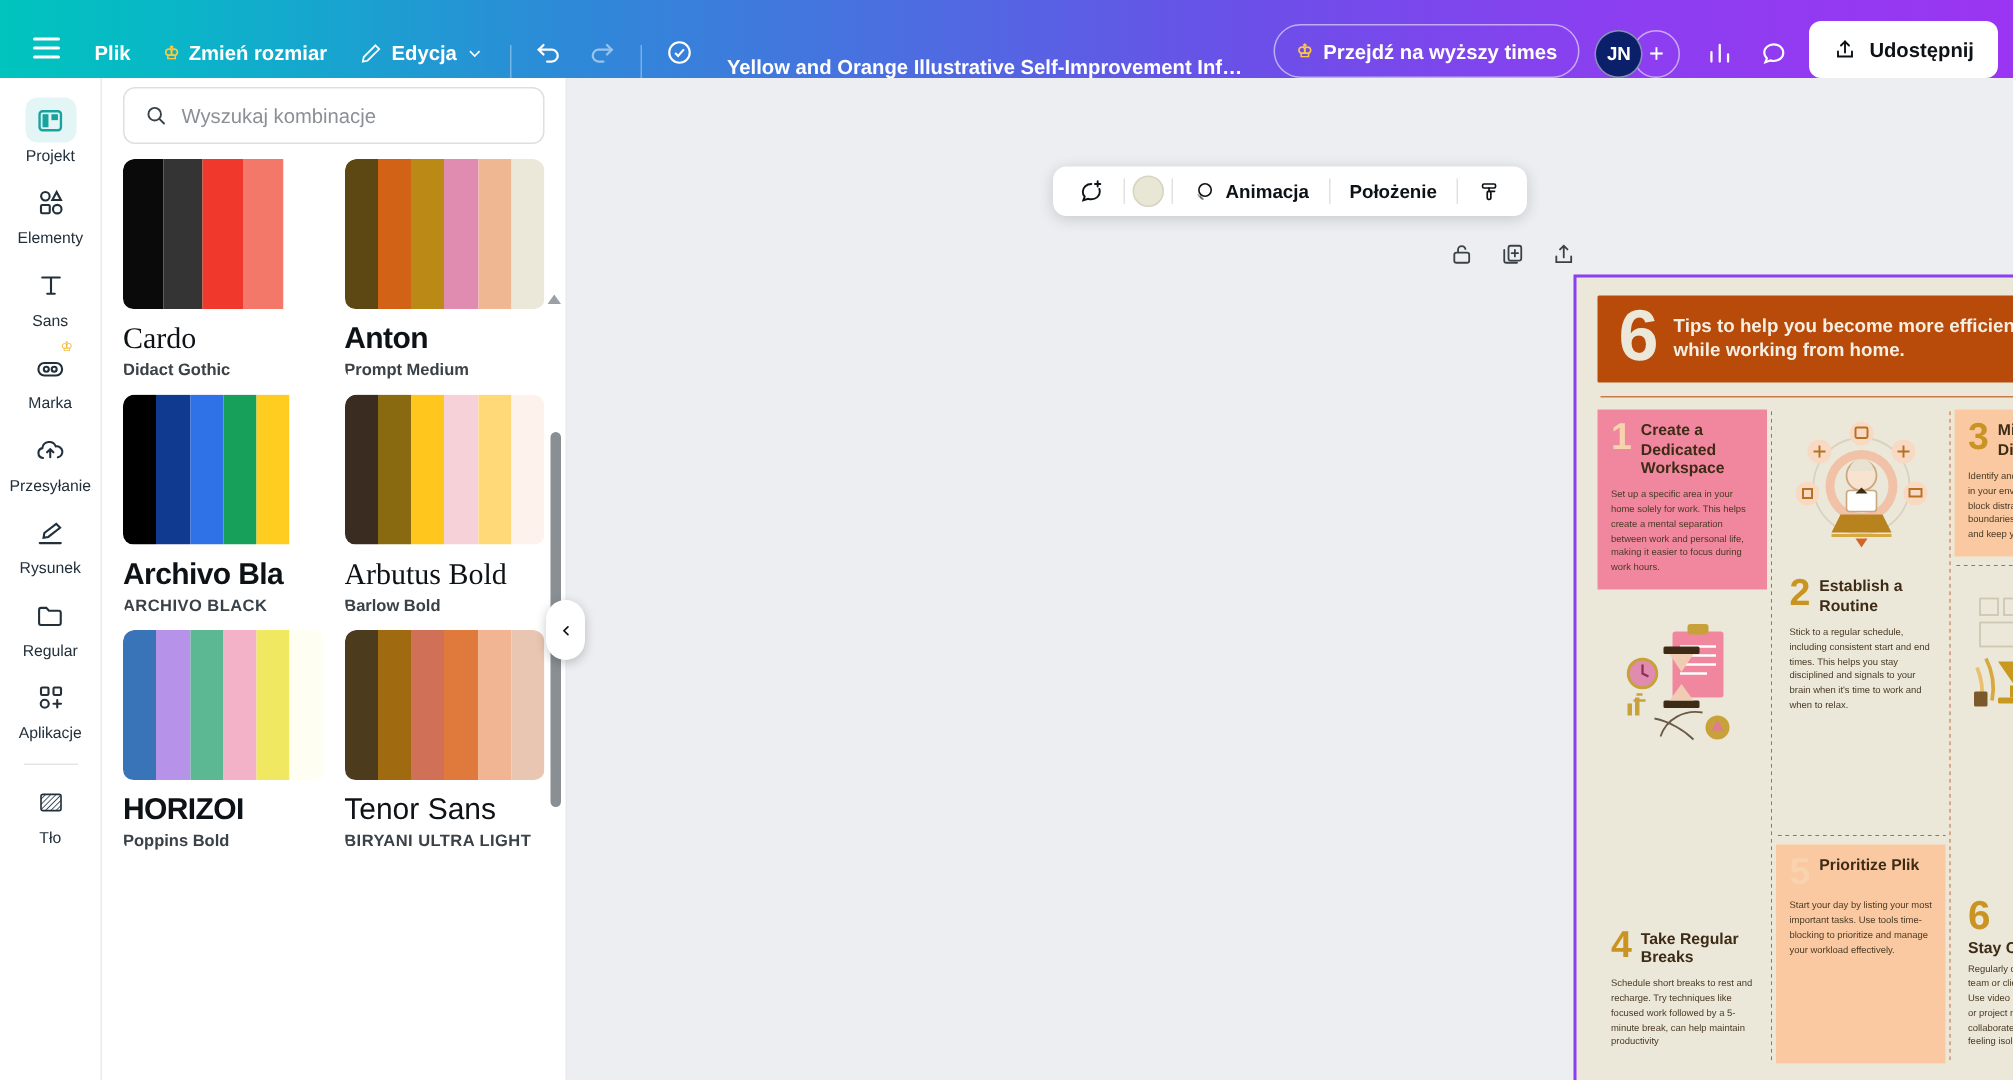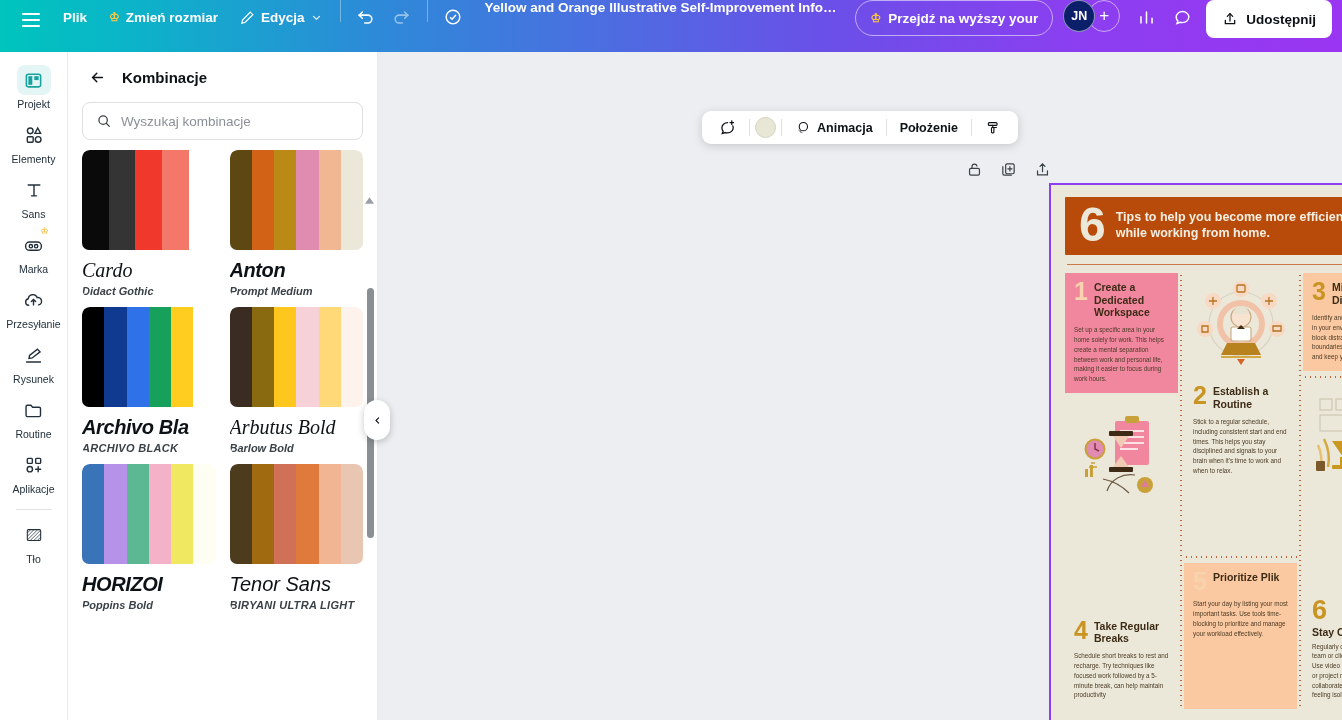--- a/index.html
+++ b/index.html
@@ -5,21 +5,21 @@
   * { box-sizing: border-box; margin: 0; padding: 0; }
   html, body {
     width: 1342px; height: 720px;
     font-family: "Liberation Sans", sans-serif;
     overflow: hidden; background: #fff;
   }
   .app { position: relative; width: 1342px; height: 720px; display: flex; flex-direction: column; }
 
   
   .topbar {
-    height: 52px; min-height: 52px; display: flex; align-items: flex-start;
+    height: 52px; min-height: 52px; display: flex; align-items: flex-end;
     background: linear-gradient(90deg,#00c4bd 0%,#0ab5c8 9%,#2d8ad8 28%,#4a6fe0 44%,#6b4fe8 62%,#8b3ff0 80%,#9a35f2 100%);
     color: #fff; padding: 0 10px; gap: 0;
   }
   .tb-burger { width: 42px; height: 40px; display: flex; align-items: center; justify-content: center; cursor: pointer; border-radius: 6px; }
   .tb-burger span { display: block; width: 18px; height: 2px; background: #fff; border-radius: 2px; box-shadow: 0 -6px 0 #fff, 0 6px 0 #fff; }
   .tb-item {
     display: flex; align-items: center; gap: 6px; height: 34px; padding: 0 11px;
     font-size: 13.5px; font-weight: bold; color: #fff; border-radius: 6px; cursor: pointer; white-space: nowrap;
   }
   .crown { color: #ffc83d; font-size: 12px; line-height: 1; }
@@ -84,21 +84,21 @@
   }
   .search-box input {
     border: none; outline: none; font-size: 13.5px; color: #0d1216; flex: 1;
     font-family: "Liberation Sans", sans-serif; background: transparent;
   }
   .search-box input::placeholder { color: #8b9096; }
   .cards {
     flex: 1; overflow: hidden; padding: 0 14px 10px; display: grid;
     grid-template-columns: 1fr 1fr; gap: 10px 14px; align-content: start; position: relative;
   }
-  .card { cursor: pointer; border-radius: 8px; overflow: hidden; font-style: italic; }
+  .card { cursor: pointer; border-radius: 8px; overflow: hidden; }
   .swatch { height: 100px; border-radius: 7px; display: flex; overflow: hidden; }
   .swatch i { flex: 1; display: block; }
   .card-f1 { font-size: 20px; color: #0d1216; margin-top: 9px; white-space: nowrap; overflow: hidden; line-height: 1.15; }
   .card-f2 { font-size: 11px; color: #3a4147; margin-top: 3px; white-space: nowrap; overflow: hidden; }
   .f-serif { font-family: "Liberation Serif", serif; }
   .f-sans { font-family: "Liberation Sans", sans-serif; }
   .f-bold { font-weight: bold; }
   .f-black { font-weight: bold; letter-spacing: -.4px; }
   .f-caps { text-transform: uppercase; letter-spacing: .3px; }
 
@@ -206,21 +206,21 @@
       <svg width="20" height="20" viewBox="0 0 24 24" fill="none" stroke="#fff" stroke-width="1.7">
         <circle cx="12" cy="12" r="8.2"></circle>
           <path d="M8.5 12.4l2.4 2.3 4.6-5.2"></path>
       </svg>
     </div>
 
     <div class="tb-title">Yellow and Orange Illustrative Self-Improvement Infographi...</div>
 
     <div class="tb-upgrade">
       <span class="crown">♔</span>
-      <span>Przejdź na wyższy your</span>
+      <span>Przejdź na wyższy times</span>
     </div>
 
     <div class="avatars">
       <div class="avatar">JN</div>
       <div class="avatar-add">+</div>
     </div>
 
     <div class="tb-icbtn">
       <svg width="19" height="19" viewBox="0 0 24 24" fill="none" stroke="#fff" stroke-width="1.9" stroke-linecap="round">
         <path d="M5 19V11M12 19V5M19 19v-6"></path>
@@ -309,21 +309,21 @@
         </div>
         <div class="rail-lb">Rysunek</div>
       </div>
 
       <div class="rail-item">
         <div class="rail-ic">
           <svg width="21" height="21" viewBox="0 0 24 24" fill="none" stroke="#22303c" stroke-width="1.6">
             <path d="M3.5 7.5a1.5 1.5 0 011.5-1.5h4l2 2.2h7.5a1.5 1.5 0 011.5 1.5v7.8a1.5 1.5 0 01-1.5 1.5H5a1.5 1.5 0 01-1.5-1.5z"></path>
           </svg>
         </div>
-        <div class="rail-lb">Routine</div>
+        <div class="rail-lb">Regular</div>
       </div>
 
       <div class="rail-item">
         <div class="rail-ic">
           <svg width="20" height="20" viewBox="0 0 24 24" fill="none" stroke="#22303c" stroke-width="1.7" stroke-linecap="round">
             <rect x="4" y="4" width="6" height="6" rx="1"></rect>
               <rect x="14" y="4" width="6" height="6" rx="1"></rect>
             <circle cx="7" cy="17" r="3.2"></circle>
               <path d="M17 14v6M14 17h6"></path>
           </svg>
@@ -342,28 +342,20 @@
                 </pattern>
               </defs>
             <rect x="4" y="5.5" width="16" height="13" rx="1.5" fill="url(#hatch)" stroke="#22303c" stroke-width="1.3"></rect>
           </svg>
         </div>
         <div class="rail-lb">Tło</div>
       </div>
     </div>
 
     <div class="panel">
-      <div class="panel-head">
-        <div class="back-btn">
-          <svg width="17" height="17" viewBox="0 0 24 24" fill="none" stroke="#0d1216" stroke-width="2" stroke-linecap="round">
-            <path d="M19 12H5M11 6l-6 6 6 6"></path>
-          </svg>
-        </div>
-        <div class="panel-title">Kombinacje</div>
-      </div>
 
       <div class="search-wrap">
         <div class="search-box">
           <svg width="16" height="16" viewBox="0 0 24 24" fill="none" stroke="#3a4147" stroke-width="1.9" stroke-linecap="round">
             <circle cx="10.7" cy="10.7" r="6.3"></circle>
               <path d="M15.4 15.4L20 20"></path>
           </svg>
           <input type="text" placeholder="Wyszukaj kombinacje" style="">
         </div>
       </div>

